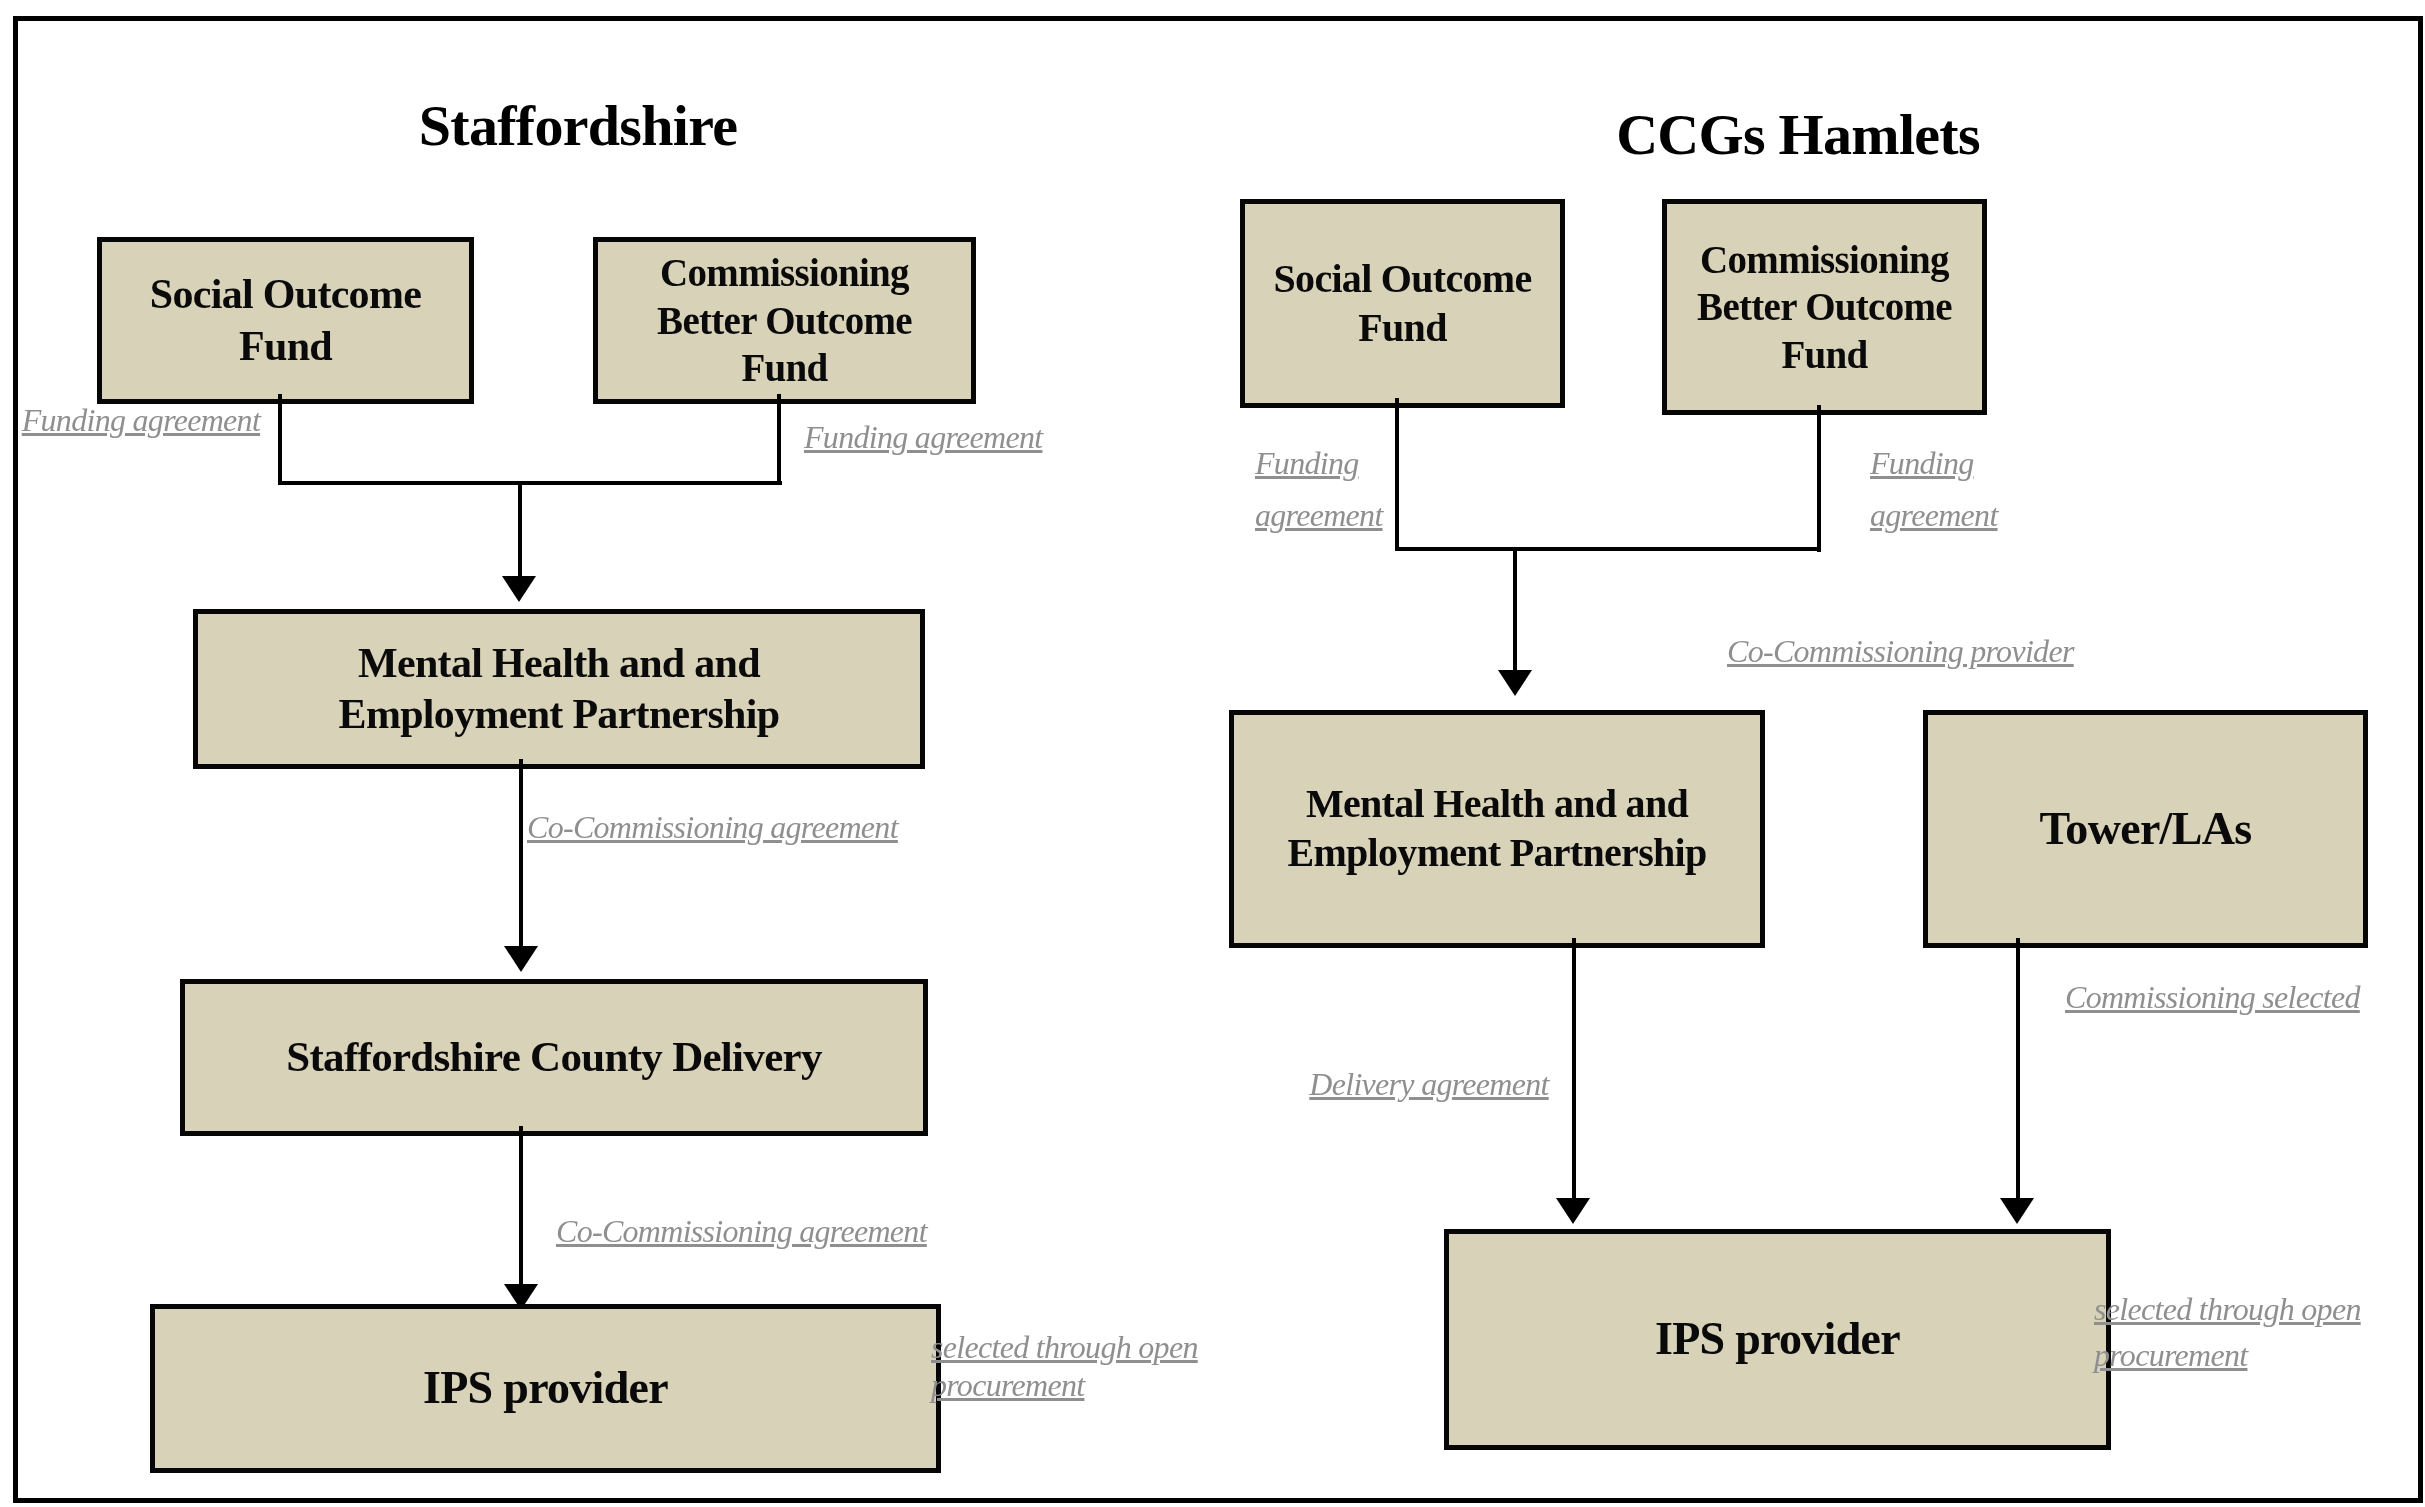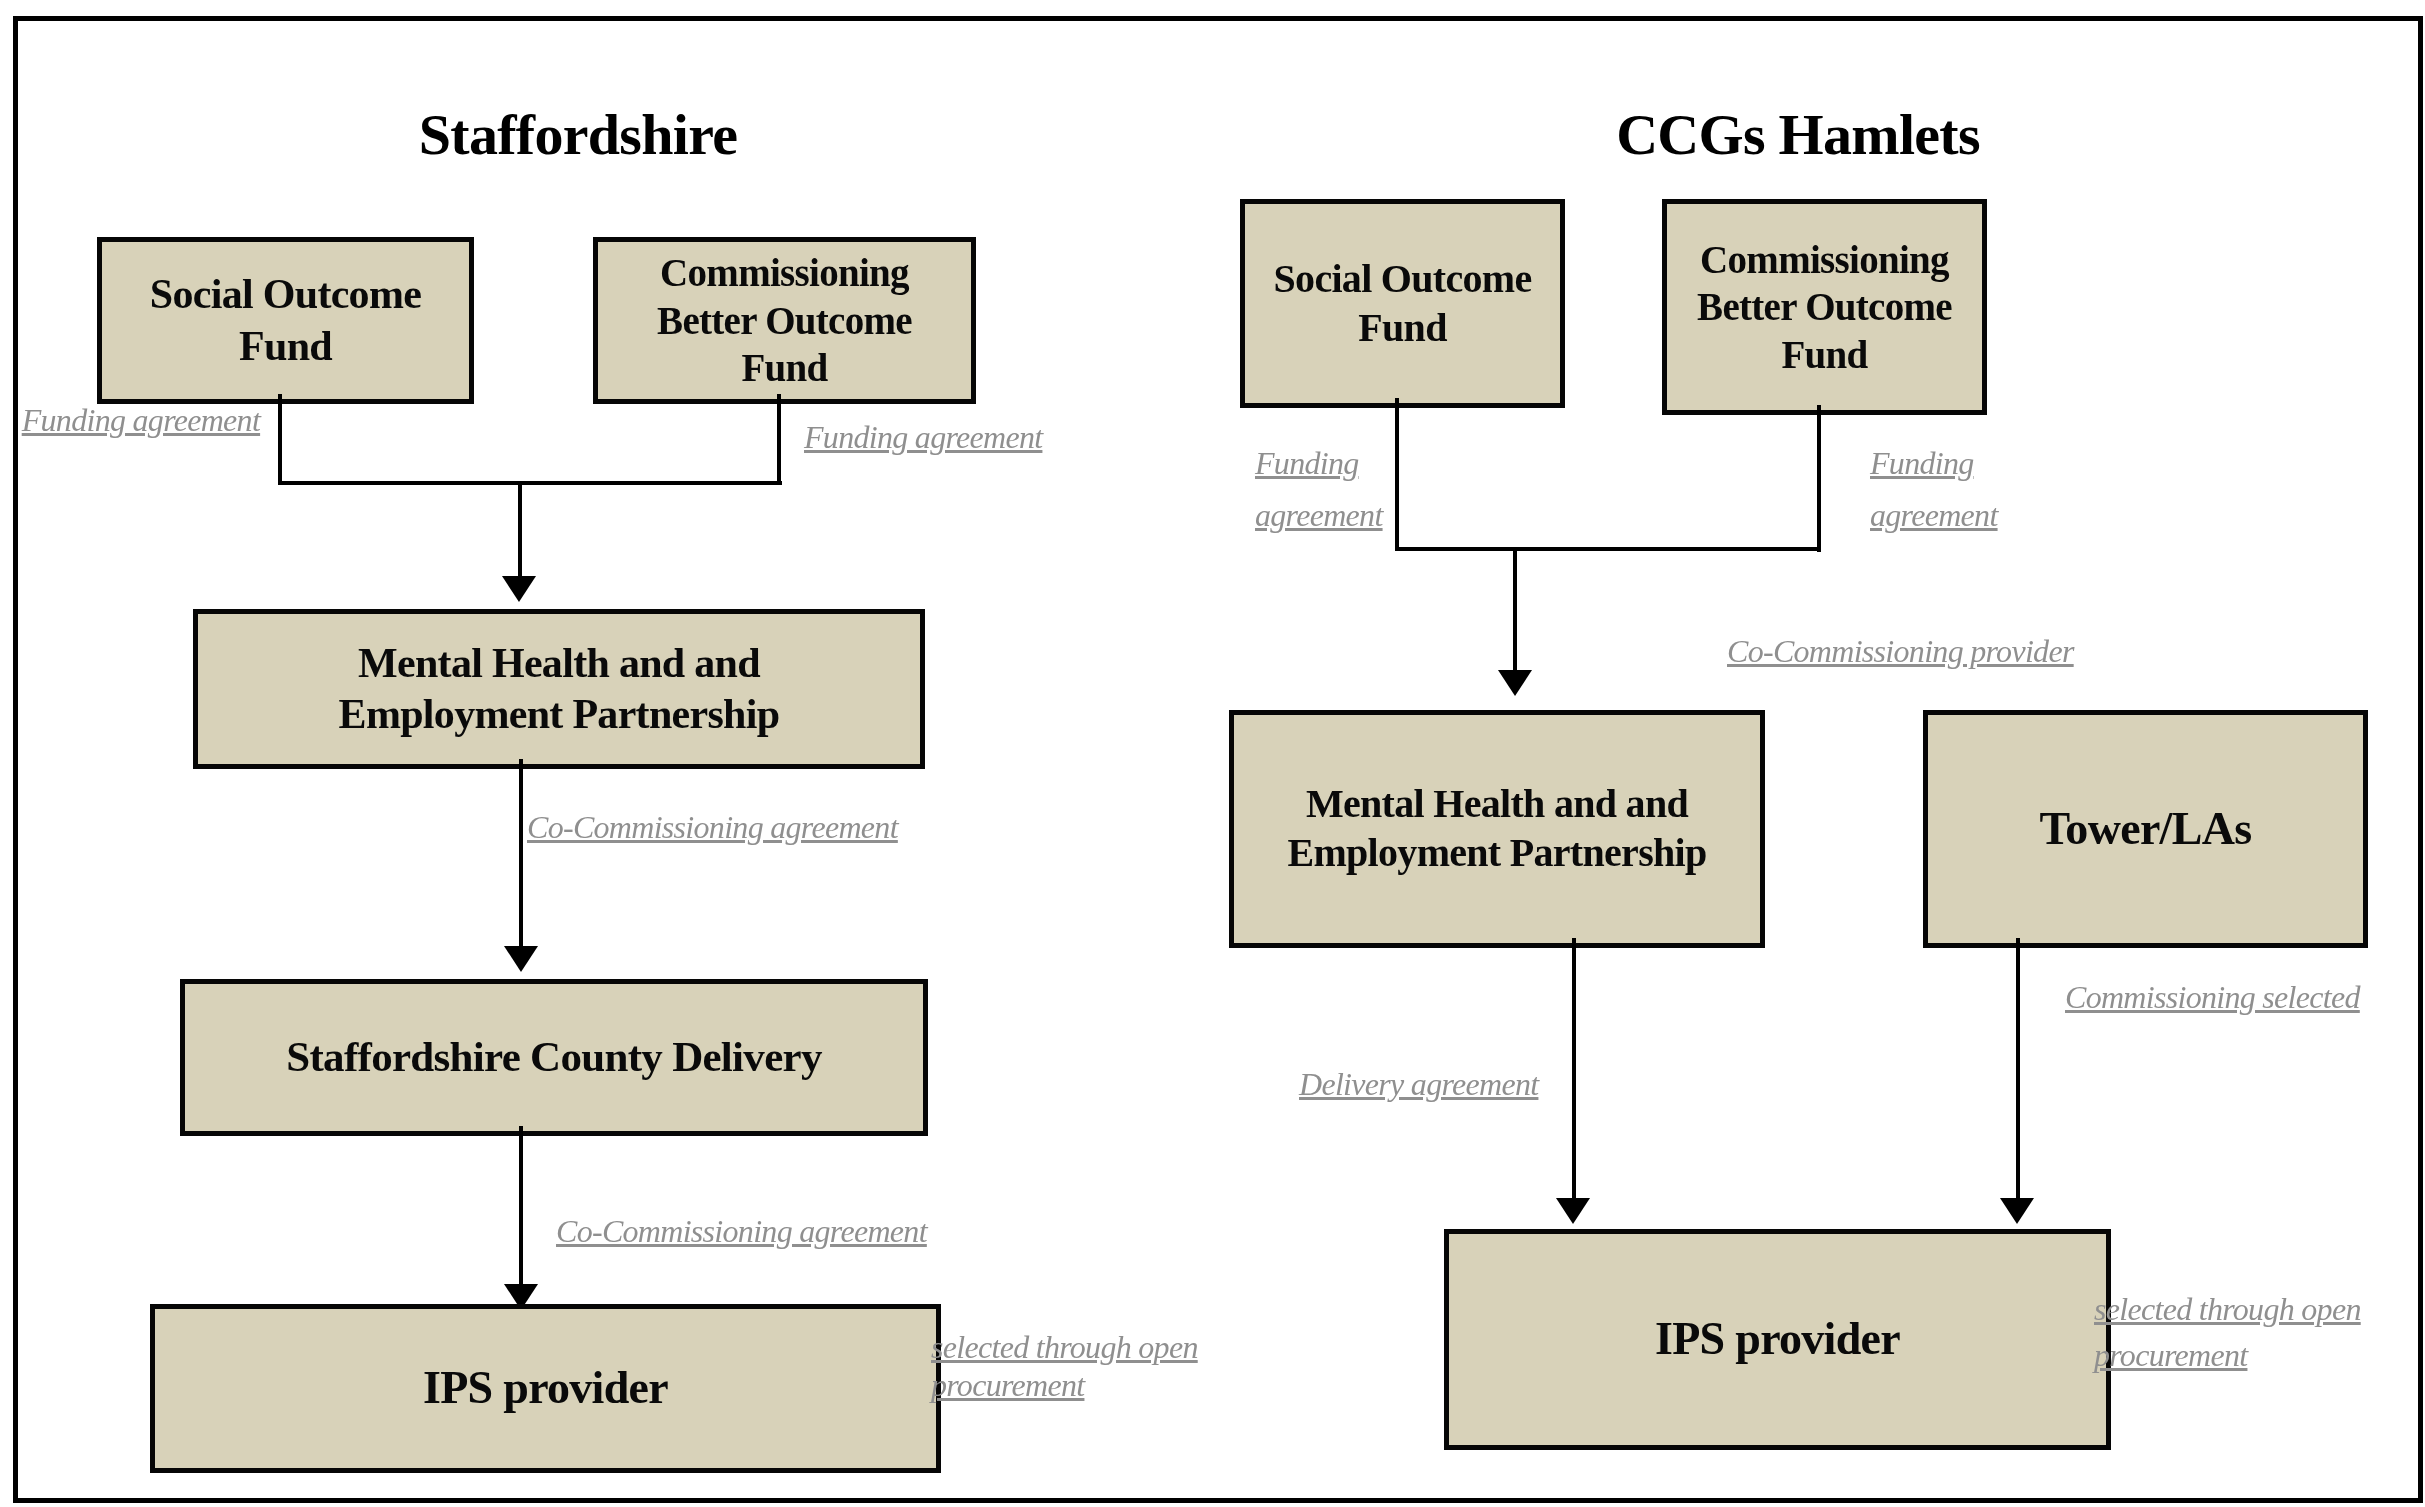--- a/index.html
+++ b/index.html
@@ -6,28 +6,28 @@
   body{width:2426px;height:1507px;position:relative;font-family:"Liberation Serif",serif;overflow:hidden;}
   .frame{position:absolute;left:13px;top:16px;width:2400px;height:1477px;border:5.8px solid #000;}
   .title{position:absolute;font-size:58px;font-weight:bold;color:#000;text-align:center;letter-spacing:-0.7px;}
   .node{position:absolute;background:#d8d2b9;border:5px solid #060606;display:flex;align-items:center;justify-content:center;
         text-align:center;font-weight:bold;color:#0a0a0a;white-space:pre-line;letter-spacing:-0.7px;line-height:1.22;}
   .elabel{position:absolute;font-style:italic;color:#8f8f8f;font-size:32px;white-space:pre-line;letter-spacing:-0.7px;line-height:1.5;text-decoration:underline;}
   .vline{position:absolute;width:4.3px;background:#000;}
   .hline{position:absolute;height:4.3px;background:#000;}
   .ah{position:absolute;width:0;height:0;border-left:17.3px solid transparent;border-right:17.3px solid transparent;border-top:26px solid #000;}
   .tc{}
-  .tr{text-align:left;}
+  .tr{text-align:center;}
 </style>
 </head>
 <body>
 
 <div class="frame"></div>
 
-<div class="title" style="left:289px;top:101px;width:578px;">Staffordshire</div>
+<div class="title" style="left:289px;top:92px;width:578px;">Staffordshire</div>
 
 <div class="node" style="left:97px;top:237px;width:367px;height:157px;font-size:42px;">Social Outcome
 Fund</div>
 <div class="node" style="left:593px;top:237px;width:373px;height:157px;font-size:39px;">Commissioning
 Better Outcome
 Fund</div>
 
 <div class="elabel" style="left:21.7px;top:396px;width:260px;">Funding agreement</div>
 <div class="elabel" style="left:804px;top:413px;width:260px;">Funding agreement</div>
 

